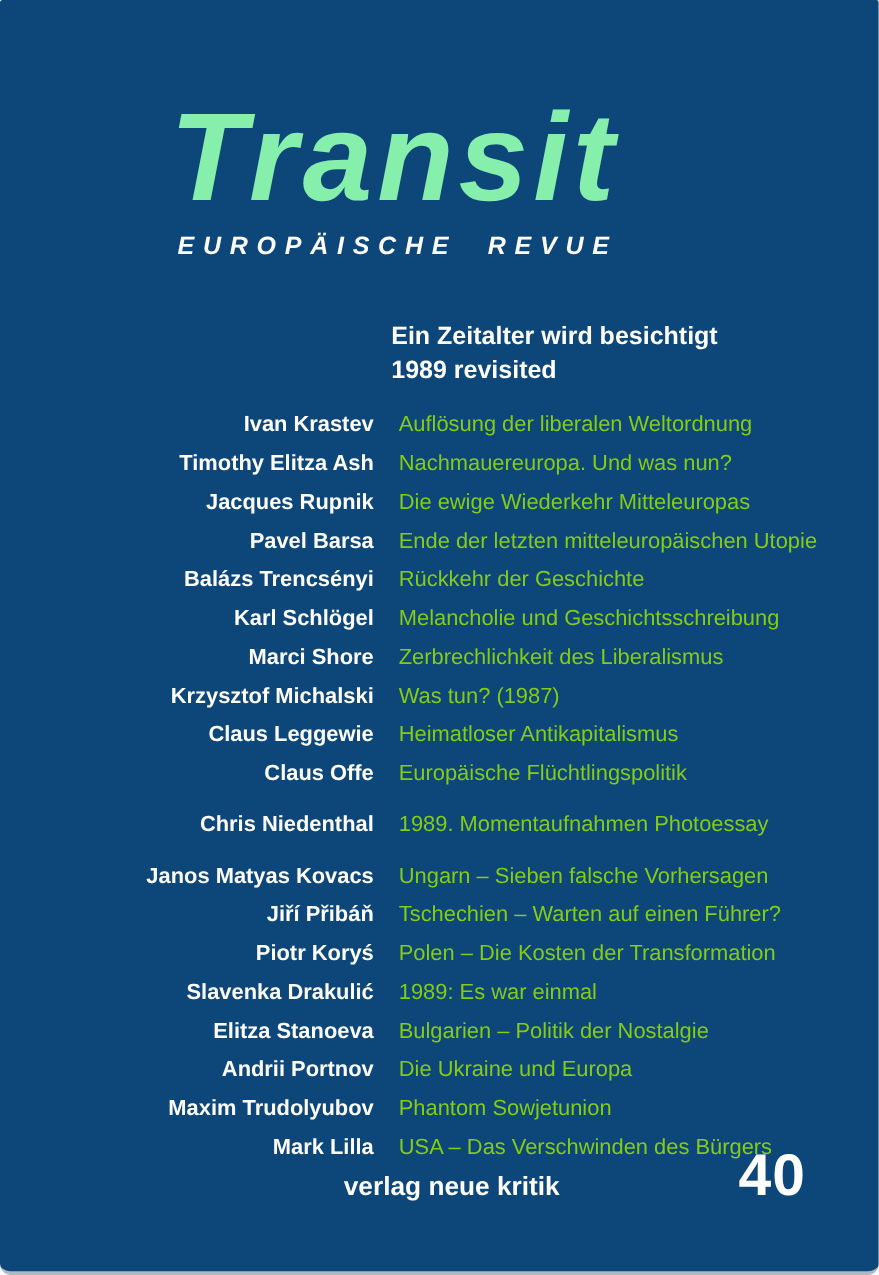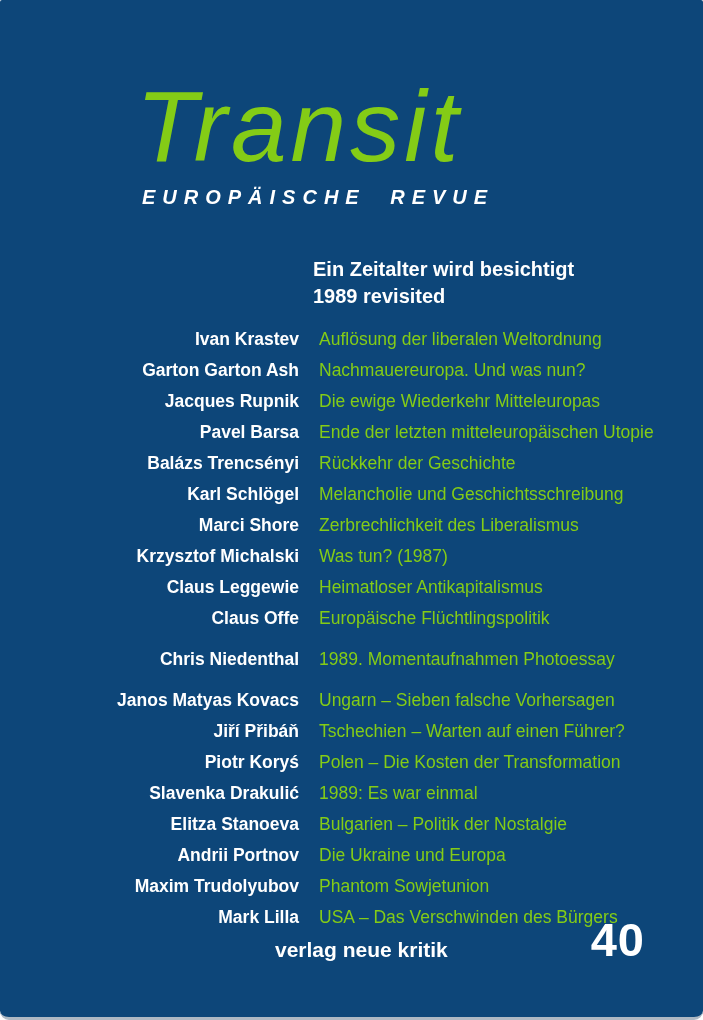--- a/index.html
+++ b/index.html
@@ -22,24 +22,24 @@
     border-radius: 2px 2px 9px 9px;
   }
   
   .masthead-title {
     position: absolute;
     left: 136px;
     top: 76px;
     margin: 0;
     font-size: 100px;
     line-height: 1;
-    font-weight: normal;
+    font-weight: bold;
     font-style: italic;
     letter-spacing: 4px;
-    color: #84cc16;
+    color: #86efac;
     white-space: nowrap;
   }
   .masthead-sub {
     position: absolute;
     left: 142px;
     top: 186px;
     font-size: 20px;
     font-weight: bold;
     font-style: italic;
     letter-spacing: 7px;
@@ -114,21 +114,21 @@
     <div>Ein Zeitalter wird besichtigt</div>
     <div>1989 revisited</div>
   </section>
 
   <section class="toc">
     <div class="toc-row">
       <span class="toc-author">Ivan Krastev</span>
       <span class="toc-title">Auflösung der liberalen Weltordnung</span>
     </div>
     <div class="toc-row">
-      <span class="toc-author">Garton Garton Ash</span>
+      <span class="toc-author">Timothy Elitza Ash</span>
       <span class="toc-title">Nachmauereuropa. Und was nun?</span>
     </div>
     <div class="toc-row">
       <span class="toc-author">Jacques Rupnik</span>
       <span class="toc-title">Die ewige Wiederkehr Mitteleuropas</span>
     </div>
     <div class="toc-row">
       <span class="toc-author">Pavel Barsa</span>
       <span class="toc-title">Ende der letzten mitteleuropäischen Utopie</span>
     </div>

